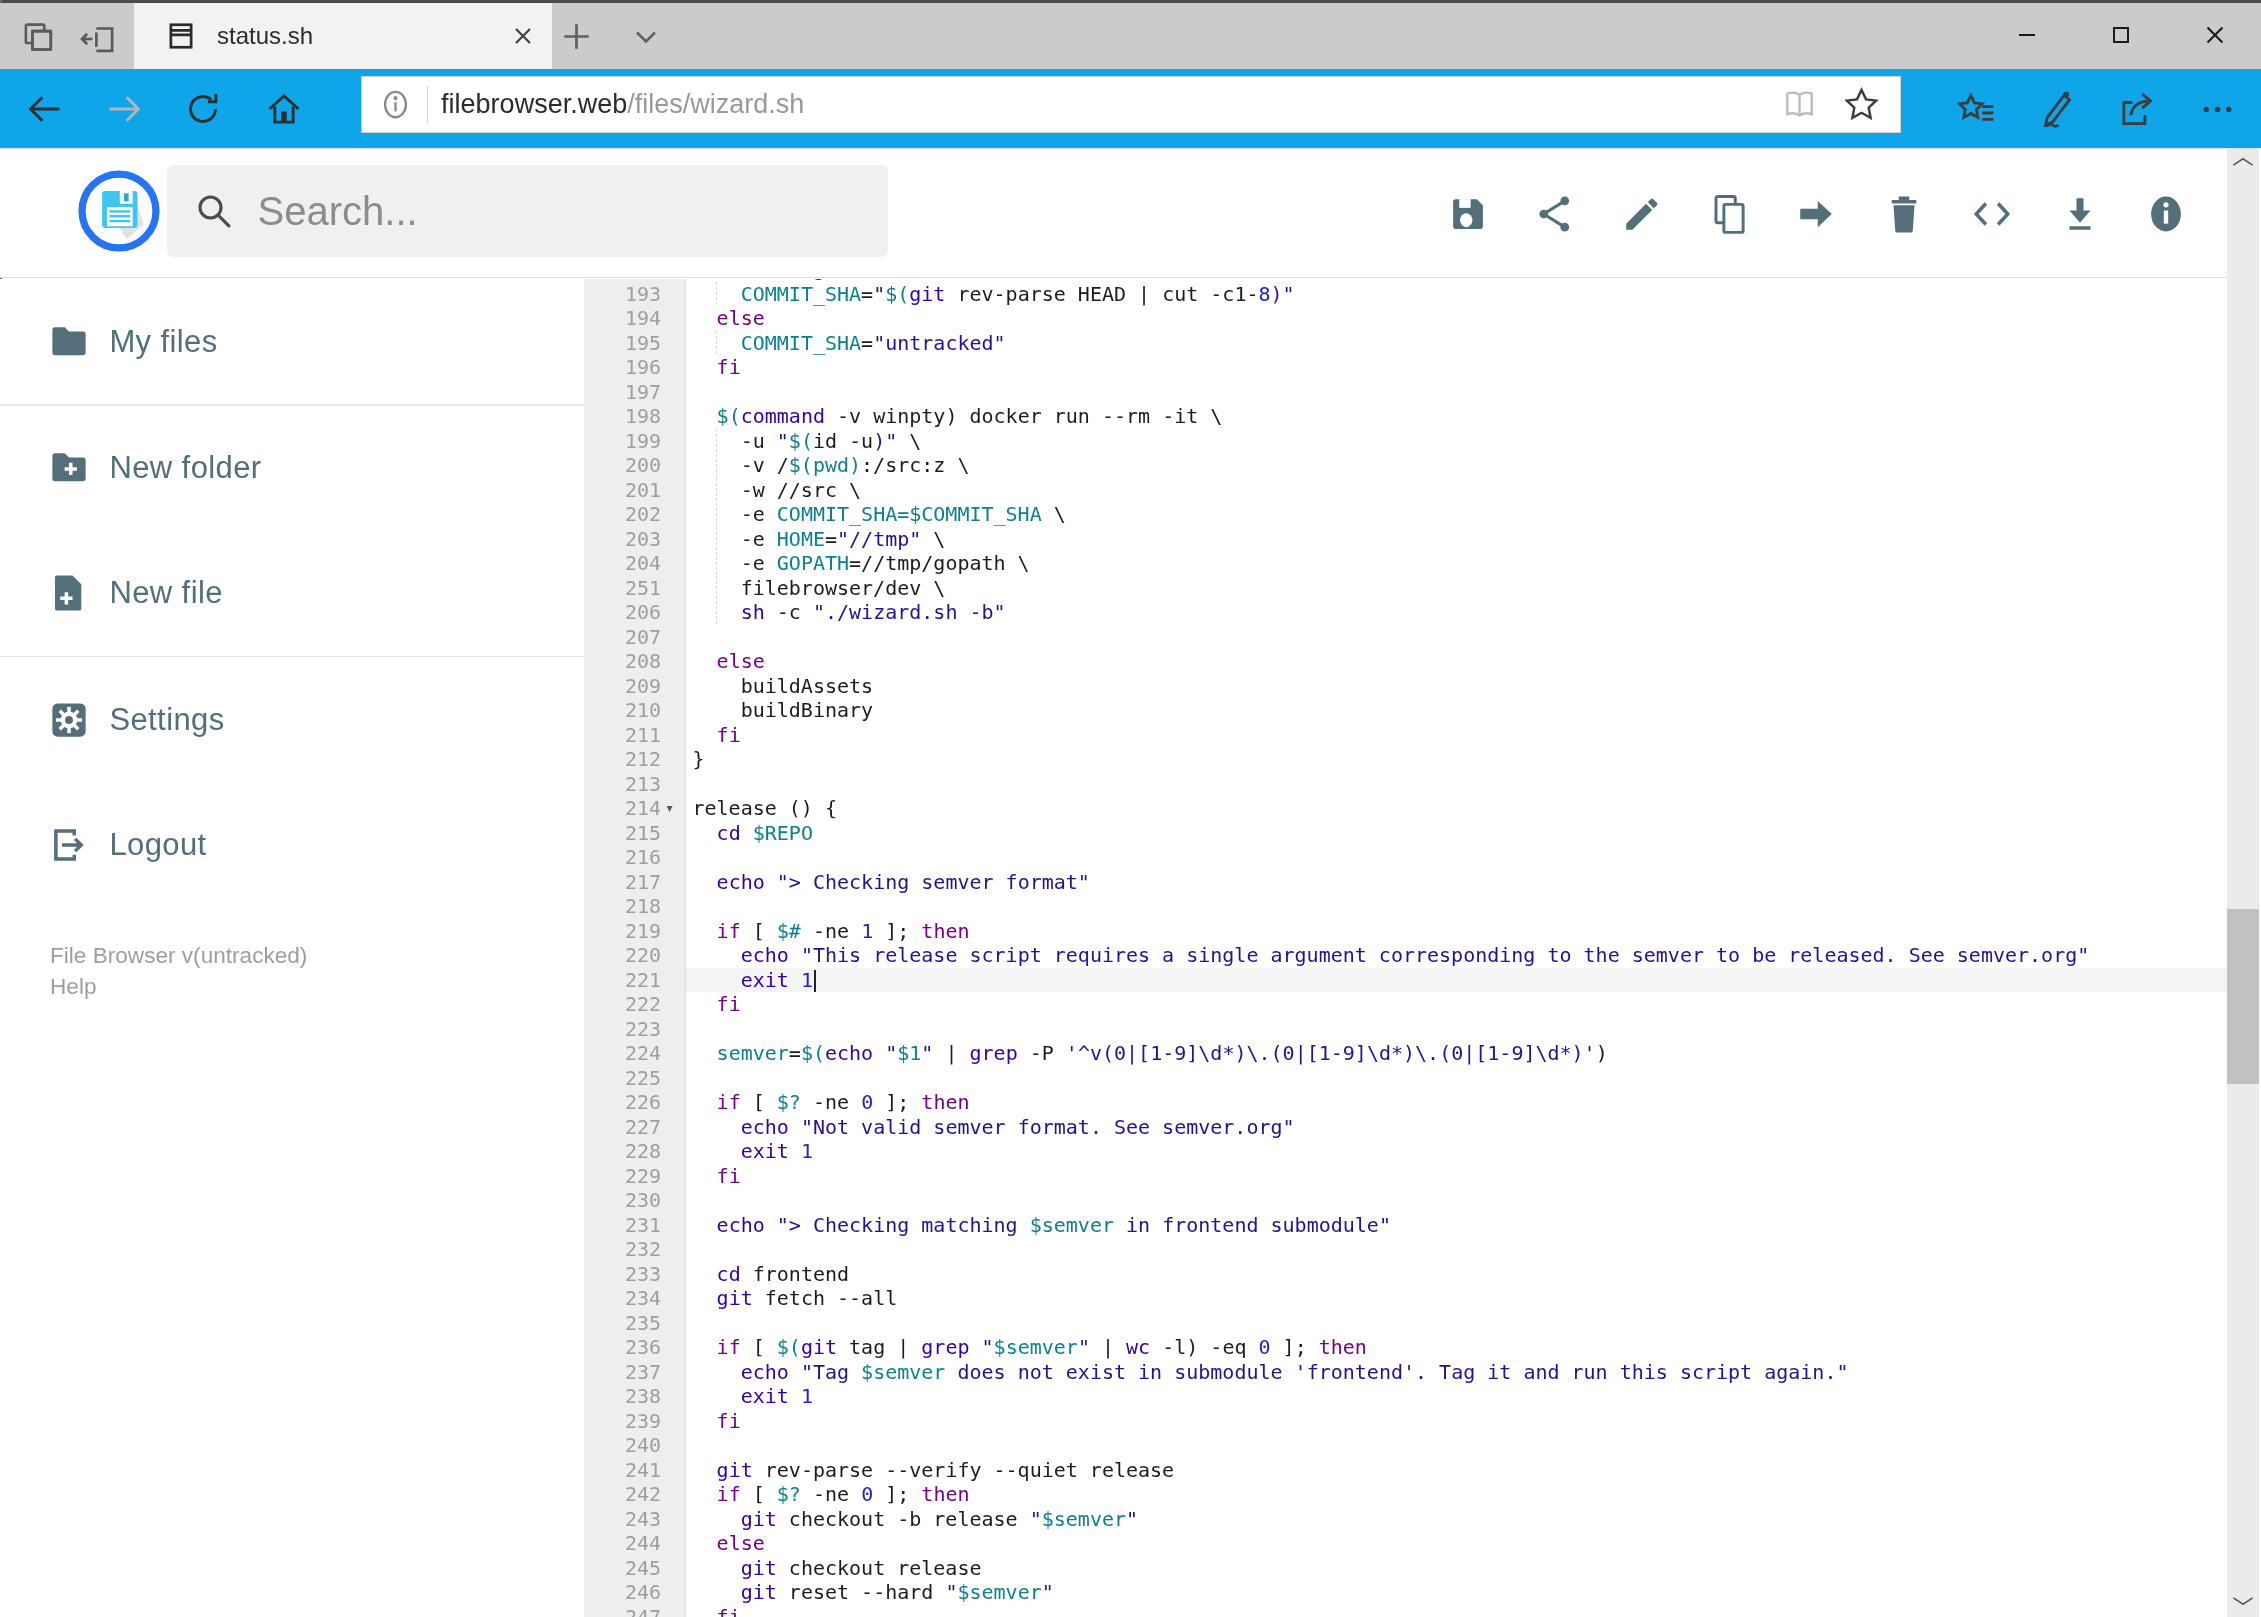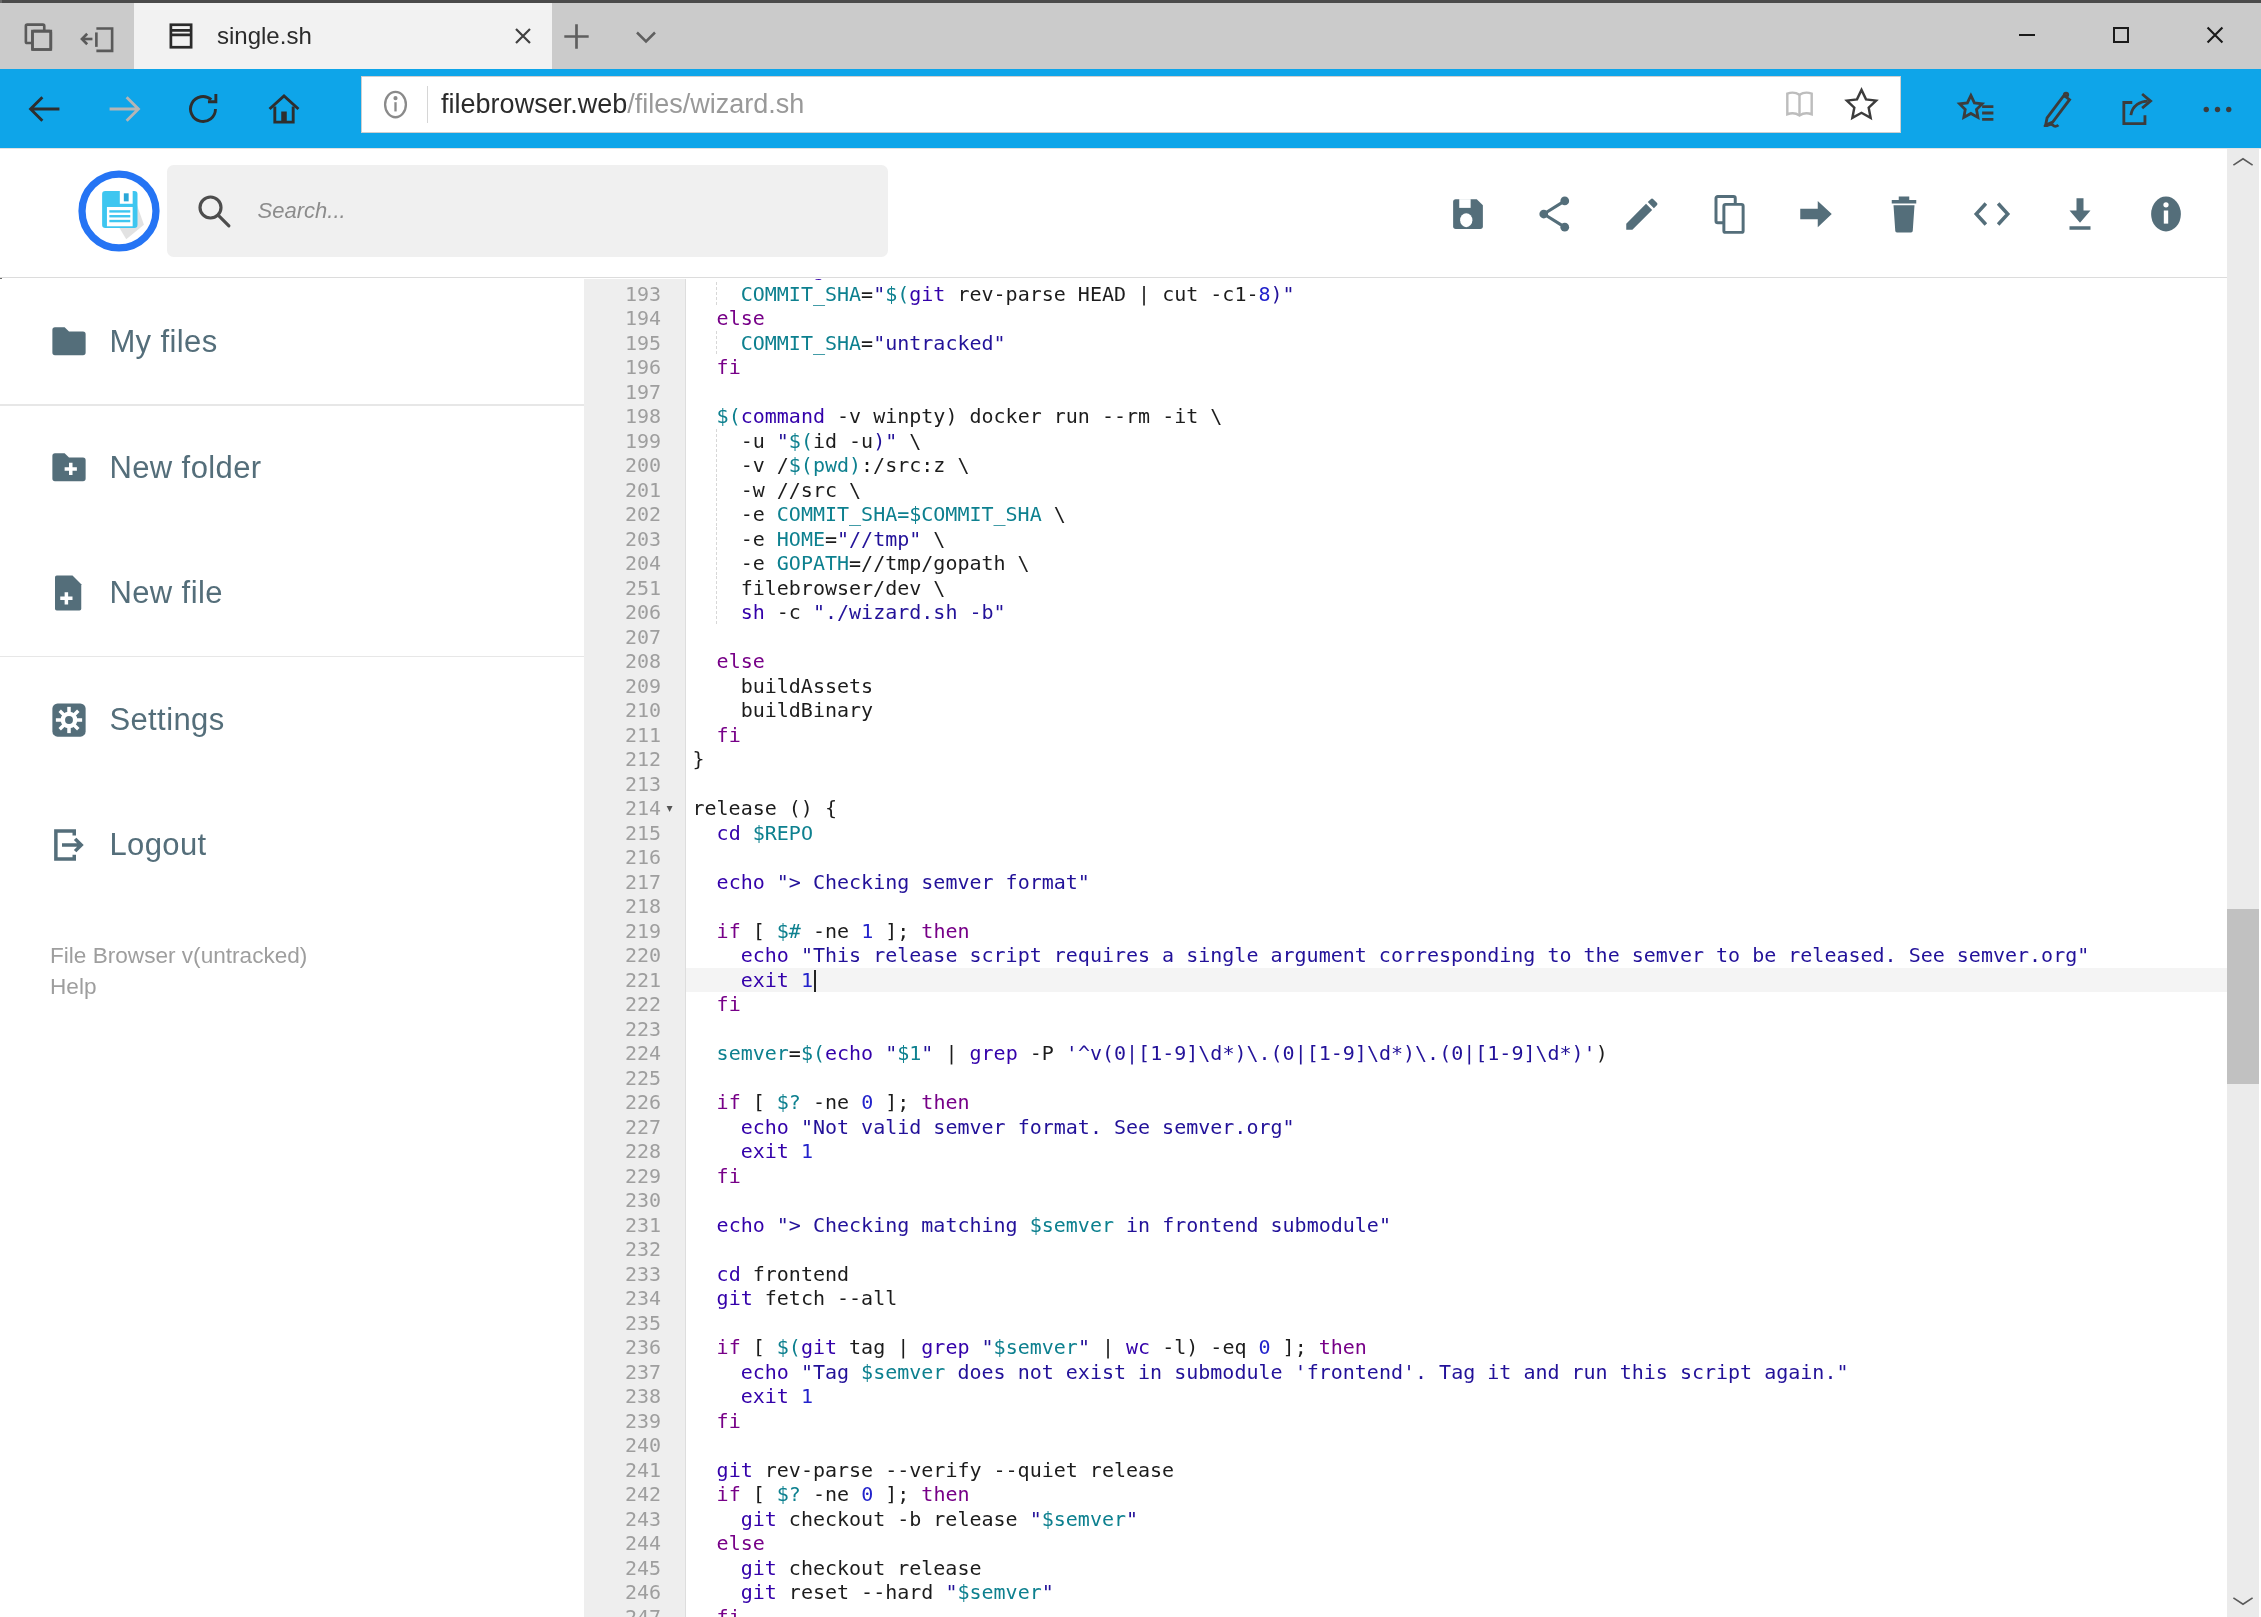--- a/index.html
+++ b/index.html
@@ -31,21 +31,21 @@
   #url-path{color:#999;}
   #reading-view{color:#bdbdbd;margin-right:22.6px;}
   #fav-star{color:#3c3c3c;margin-right:19.4px;}
   .tb-right{top:18px;width:45px;height:45px;color:#3c3c3c;}
 
   
   #appheader{left:0;top:149px;width:2227px;height:129px;background:#fff;border-bottom:1.6px solid #dcdcdc;box-sizing:border-box;}
   #logo{left:78px;top:170px;width:82px;height:82px;}
   #searchbox{left:167px;top:165px;width:721px;height:92px;background:#f0f0f0;border-radius:6.5px;display:flex;align-items:center;}
   #search-icon{margin-left:26px;color:#4d4d4d;}
-  #search-placeholder{margin-left:22.6px;font-size:22px;color:#8c8c8c;font-style:italic;}
+  #search-placeholder{margin-left:22.6px;font-size:40px;color:#8c8c8c;}
   .hact{top:193px;width:42px;height:42px;color:#546e7a;}
 
   
   #sidebar{left:0;top:279px;width:584px;height:1338px;background:#fff;}
   .sb-item{height:125px;display:flex;align-items:center;}
   .sb-item .sb-icon{width:42px;height:42px;margin-left:48px;color:#546e7a;}
   .sb-item .sb-label{margin-left:19.4px;font-size:31px;color:#546e7a;letter-spacing:0.4px;}
   .sb-divider{height:1.6px;background:#e7e7e7;margin:0;}
   #sb-footer{left:50px;top:940px;font-size:22.6px;color:#9e9e9e;line-height:31px;}
 
@@ -91,21 +91,21 @@
     </svg>
   </div>
 
   <div class="abs" id="tab">
     <span id="tab-favicon">
       <svg viewBox="0 0 32 32" width="36" height="36" fill="none" stroke="#2b2b2b" stroke-width="2.4">
         <rect x="7" y="6" width="18" height="20"></rect>
           <path d="M7 11h18M7 15h18"></path>
       </svg>
     </span>
-    <span id="tab-title">single.sh</span>
+    <span id="tab-title">status.sh</span>
     <span id="tab-close">
       <svg viewBox="0 0 32 32" width="32" height="32" stroke="currentColor" stroke-width="2.2">
           <path d="M9 9l14 14M23 9L9 23"></path>
         </svg>
     </span>
   </div>
 
   <div class="abs tsbtn" style="left:552px">
     <svg viewBox="0 0 32 32" width="39" height="39" stroke="currentColor" stroke-width="2.2">
         <path d="M16 6v20M6 16h20"></path>

